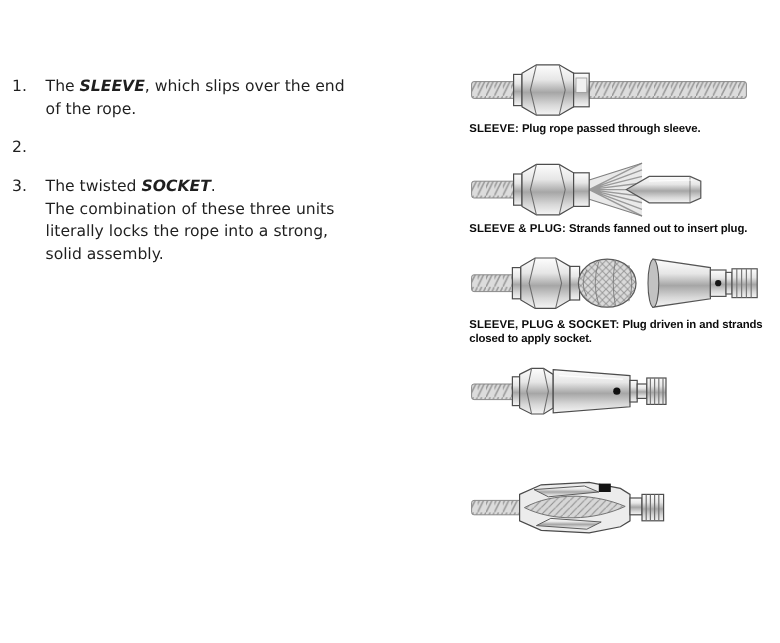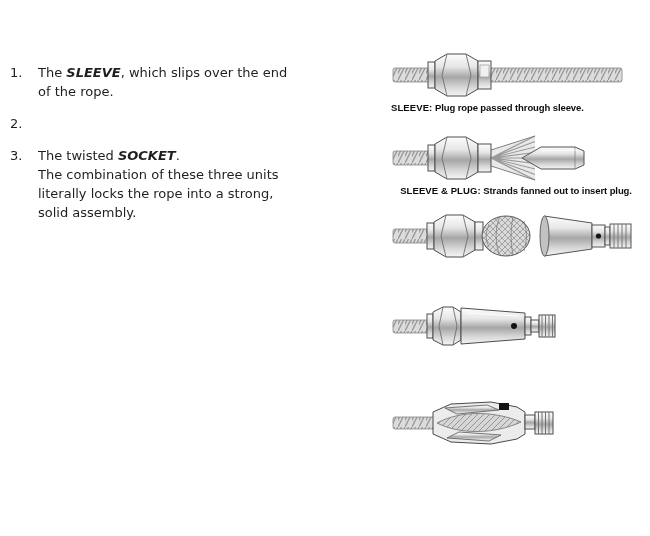--- a/index.html
+++ b/index.html
@@ -15,21 +15,21 @@
   .txt  { white-space:pre-line; }
   .txt b { font-weight:bold;font-style:italic; }
   
   .figures { position:absolute; left:391px; top:50px; width:254px; }
   .fig { position:absolute; left:0; }
   .fig svg { display:block; }
   .cap { font-family:"Liberation Sans", sans-serif; font-weight:bold;
          font-size:9.5px; line-height:11.5px; color:#0b0b0b; margin-top:4px;
          width:250px; letter-spacing:-0.1px; }
   .cap .term { letter-spacing:0.1px; }
-  #f1 { top:2px; }  #f2 { top:85px;text-align:center; }  #f3 { top:161px; }
+  #f1 { top:2px; }  #f2 { top:85px; }  #f3 { top:161px; }
   #f4 { top:253px; } #f5 { top:349px; }
 </style>
 </head>
 <body>
 
 <div class="page">
 
   <div class="list">
     <div class="item">
       <span class="num">1.</span>
@@ -146,20 +146,21 @@
         <g stroke="#555555" stroke-width="1">
           <path d="M153,5 L201,12 L201,38 L153,45 Z" fill="url(#mc)"></path>
           <ellipse cx="153.5" cy="25" rx="4.5" ry="20" fill="#c2c2c2" stroke-width="0.9"></ellipse>
           <rect x="201" y="14" width="13" height="22" fill="url(#mc)"></rect>
           <rect x="214" y="16" width="5" height="18" fill="url(#mc)"></rect>
           <rect x="219" y="13" width="21" height="24" fill="url(#mc)"></rect>
           <circle cx="207.5" cy="25" r="2.6" fill="#161616" stroke="none"></circle>
           <path d="M223,13 V37 M227,13 V37 M231,13 V37 M235,13 V37" stroke="#787878" stroke-width="1" fill="none"></path>
         </g>
       </svg>
+      <div class="cap"><span class="term">SLEEVE, PLUG &amp; SOCKET:</span> <span>Plug driven in and strands closed to apply socket.</span></div>
     </div>
 
     <div class="fig" id="f4">
       <svg width="233" height="46" viewBox="0 0 233 46">
         <defs>
           <linearGradient id="md" x1="0" y1="0" x2="0" y2="1">
             <stop offset="0" stop-color="#fdfdfd"></stop>
               <stop offset="0.3" stop-color="#e6e6e6"></stop>
             <stop offset="0.55" stop-color="#a6a6a6"></stop>
               <stop offset="0.8" stop-color="#d8d8d8"></stop>

